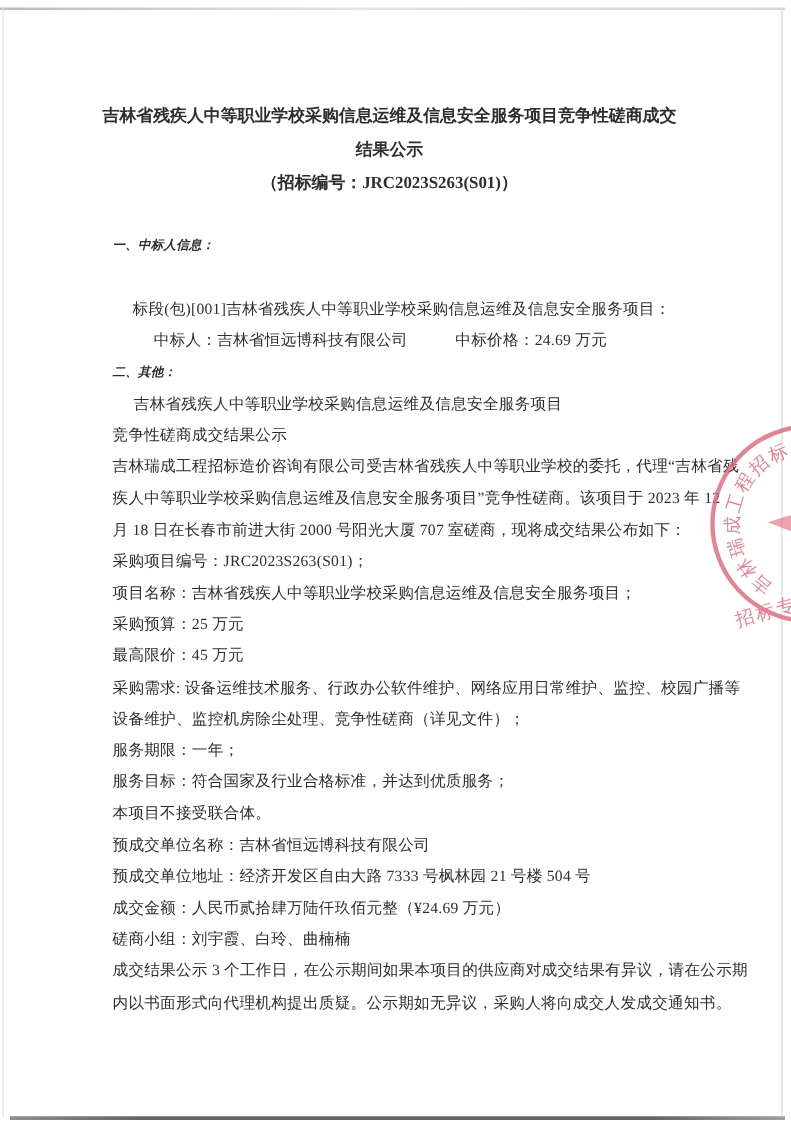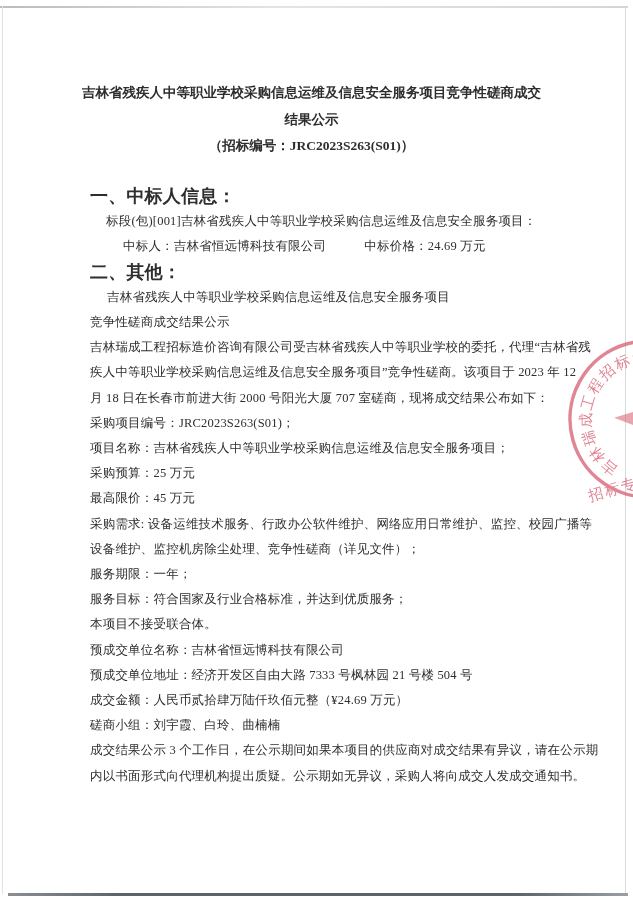--- a/index.html
+++ b/index.html
@@ -42,22 +42,22 @@
   .title-block .tline { line-height: 26.5px; white-space: pre; }
   .body-block {
     position: absolute; top: 184px; left: 90px; width: 480px;
     font-size: 12.5px;
   }
   .bline {
     line-height: 25.2px;
     white-space: pre;
     letter-spacing: 0.2px;
   }
-  .b { font-weight: bold; font-size: 18px; }
-  .ind1 { padding-left: 16px; }
+  .b { font-weight: bold; font-size: 10px; font-style: italic; }
+  .ind1 { padding-left: 16px; margin-top: 26px; }
   .ind2 { padding-left: 33px; }
   .ind3 { padding-left: 17px; }
   .stamp {
     position: absolute; left: 552px; top: 316px; width: 200px; height: 215px;
   }
 </style>
 </head>
 <body>
 
 <div class="page">

